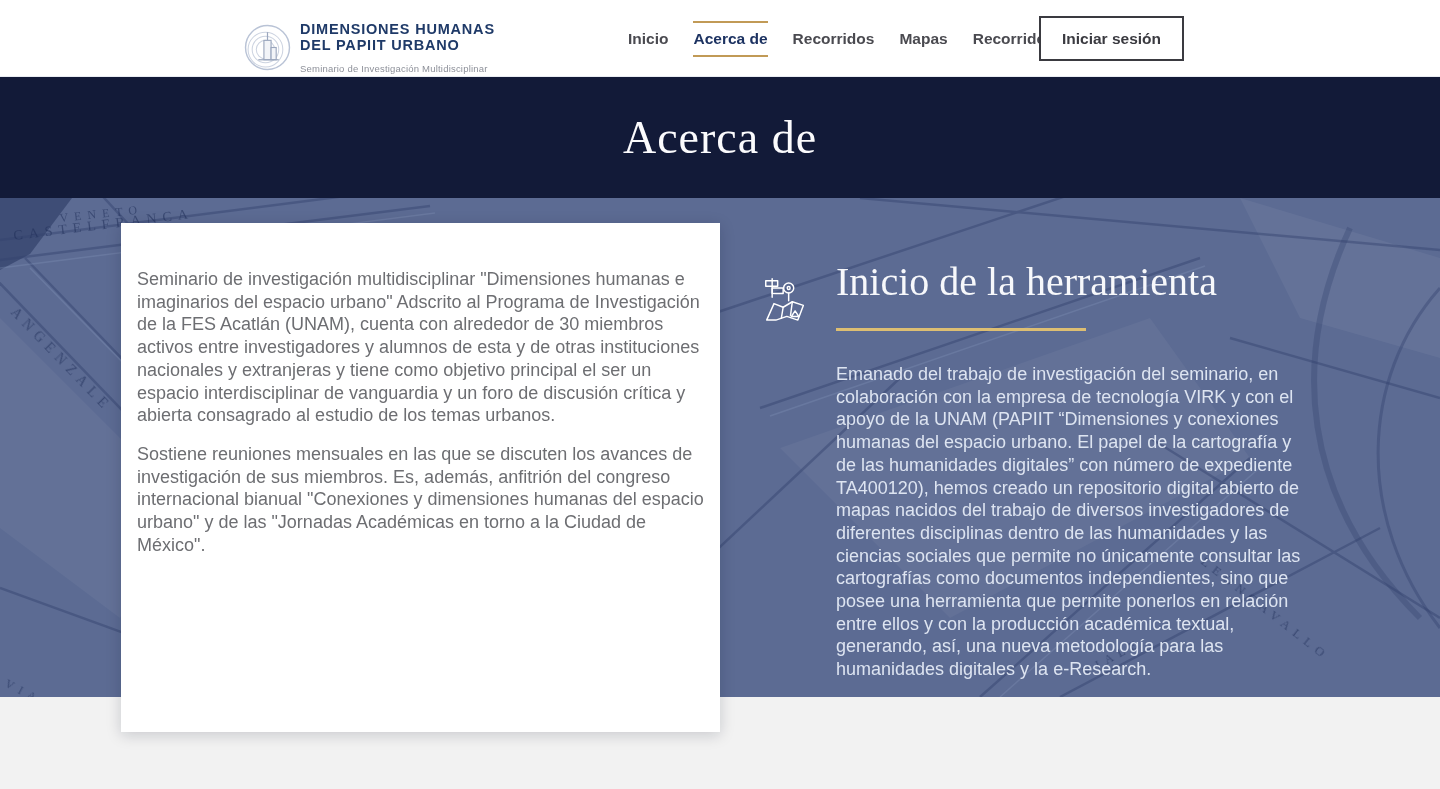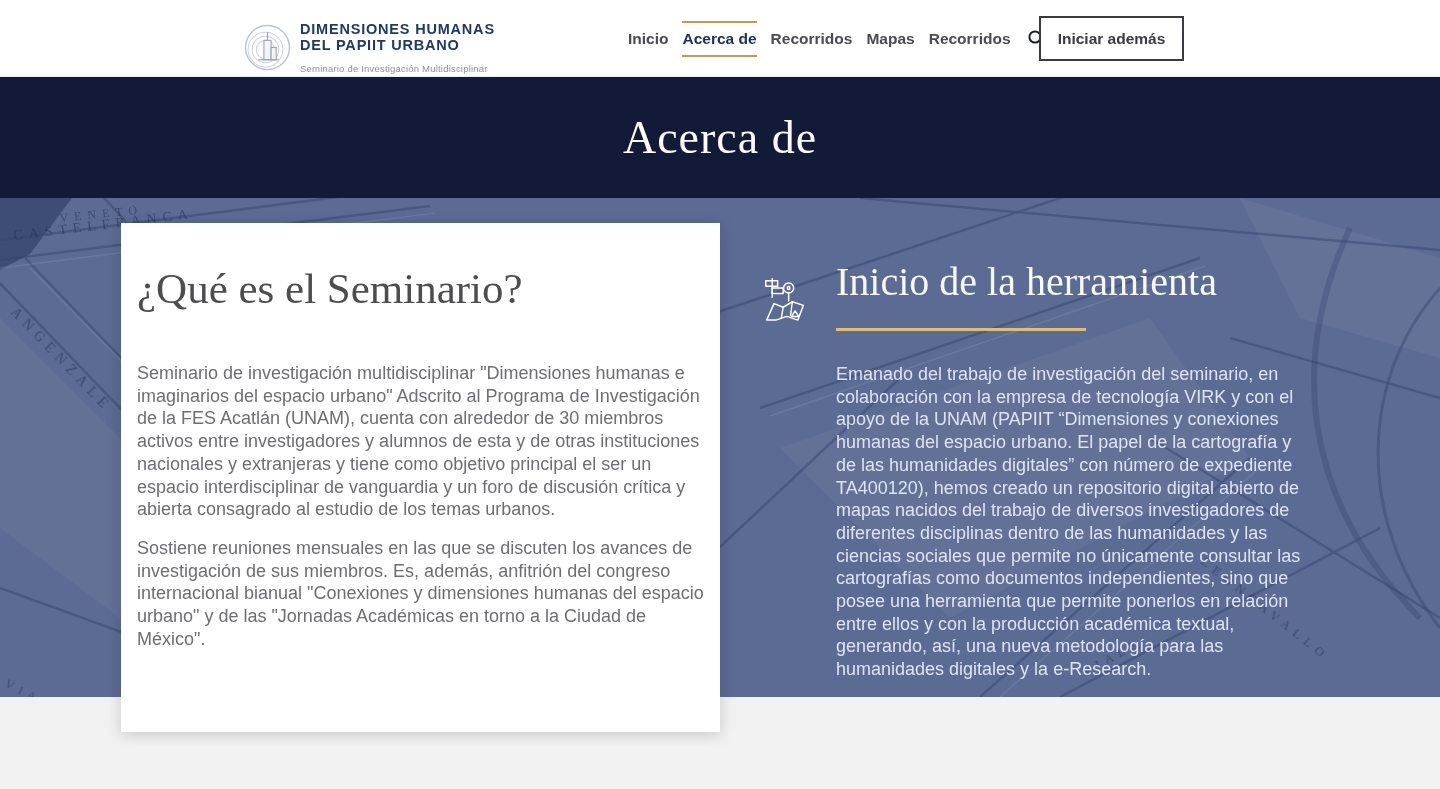--- a/index.html
+++ b/index.html
@@ -6,21 +6,21 @@
   html,body { width:1440px; height:789px; overflow:hidden; background:#ffffff;
               font-family:"Liberation Sans","DejaVu Sans",sans-serif; }
   .page { position:relative; width:1440px; height:789px; background:#ffffff; }
 
   
   .header { position:relative; height:77px; background:#ffffff; border-bottom:1px solid #e9ecf2; z-index:10; }
   .logo { position:absolute; left:244px; top:19px; display:flex; align-items:center; gap:9px; cursor:pointer; }
   .logo-text { display:flex; flex-direction:column; line-height:1.12; padding-top:2px; }
   .logo-line { font-size:14.5px; font-weight:bold; letter-spacing:0.8px; color:#1f3a68; }
   .logo-sub { font-size:9.5px; color:#8d9099; margin-top:11px; letter-spacing:0.2px; }
-  .nav { position:absolute; left:628px; top:0; height:77px; display:flex; align-items:center; gap:14px; }
+  .nav { position:absolute; left:628px; top:0; height:77px; display:flex; align-items:center; gap:25px; }
   .nav a { text-decoration:none; font-size:15.5px; font-weight:600; color:#4a4a50;
            padding:7px 0; border-top:2px solid transparent; border-bottom:2px solid transparent; }
   .nav a.active { color:#1c3261; border-top:2px solid #c19a56; border-bottom:2px solid #c19a56; }
   .search-btn { background:none; border:none; cursor:pointer; display:flex; align-items:center; margin-left:2px; }
   .login-btn { position:absolute; left:1039px; top:16px; width:145px; height:45px; background:#ffffff;
                border:2px solid #3a3a40; color:#3a3a40; font-size:15.5px; font-weight:600;
                font-family:inherit; cursor:pointer; }
 
   
   .banner { height:121px; background:#121a38; display:flex; align-items:center; justify-content:center; }
@@ -87,21 +87,21 @@
       <a href="#">Mapas</a>
       <a href="#">Recorridos</a>
       <button class="search-btn">
         <svg width="19" height="19" viewBox="0 0 19 19">
           <circle cx="8" cy="8" r="5.6" fill="none" stroke="#10203f" stroke-width="2"></circle>
           <line x1="12.3" y1="12.3" x2="17" y2="17" stroke="#10203f" stroke-width="2" stroke-linecap="round"></line>
         </svg>
       </button>
     </nav>
 
-    <button class="login-btn">Iniciar además</button>
+    <button class="login-btn">Iniciar sesión</button>
   </div>
 
   <div class="banner">
     <h1 class="banner-title">Acerca de</h1>
   </div>
 
   <div class="map-section">
     <svg class="map-bg" viewBox="0 0 1440 499" preserveAspectRatio="none">
       <rect x="0" y="0" width="1440" height="499" fill="#5c6b93"></rect>
       <polygon points="0,0 72,0 30,56 0,72" fill="#26355f" opacity="0.55"></polygon>
@@ -156,20 +156,19 @@
       <path d="M22,34 L20,46"></path>
       <path d="M32,28 L30,43"></path>
       <path d="M31,44 l4,-6 l4,6 z"></path>
     </svg>
     <h2 class="tool-heading">Inicio de la herramienta</h2>
     <div class="tool-underline"></div>
     <p class="tool-text">Emanado del trabajo de investigación del seminario, en colaboración con la empresa de tecnología VIRK y con el apoyo de la UNAM (PAPIIT “Dimensiones y conexiones humanas del espacio urbano. El papel de la cartografía y de las humanidades digitales” con número de expediente TA400120), hemos creado un repositorio digital abierto de mapas nacidos del trabajo de diversos investigadores de diferentes disciplinas dentro de las humanidades y las ciencias sociales que permite no únicamente consultar las cartografías como documentos independientes, sino que posee una herramienta que permite ponerlos en relación entre ellos y con la producción académica textual, generando, así, una nueva metodología para las humanidades digitales y la e-Research.</p>
   </div>
 
   <div class="card">
-    <h2 class="card-heading">¿Qué es el Seminario?</h2>
     <p class="first">Seminario de investigación multidisciplinar "Dimensiones humanas e imaginarios del espacio urbano" Adscrito al Programa de Investigación de la FES Acatlán (UNAM), cuenta con alrededor de 30 miembros activos entre investigadores y alumnos de esta y de otras instituciones nacionales y extranjeras y tiene como objetivo principal el ser un espacio interdisciplinar de vanguardia y un foro de discusión crítica y abierta consagrado al estudio de los temas urbanos.</p>
     <p>Sostiene reuniones mensuales en las que se discuten los avances de investigación de sus miembros. Es, además, anfitrión del congreso internacional bianual "Conexiones y dimensiones humanas del espacio urbano" y de las "Jornadas Académicas en torno a la Ciudad de México".</p>
   </div>
 
   <div class="footer"></div>
 
 </div>
 
 </body></html>

